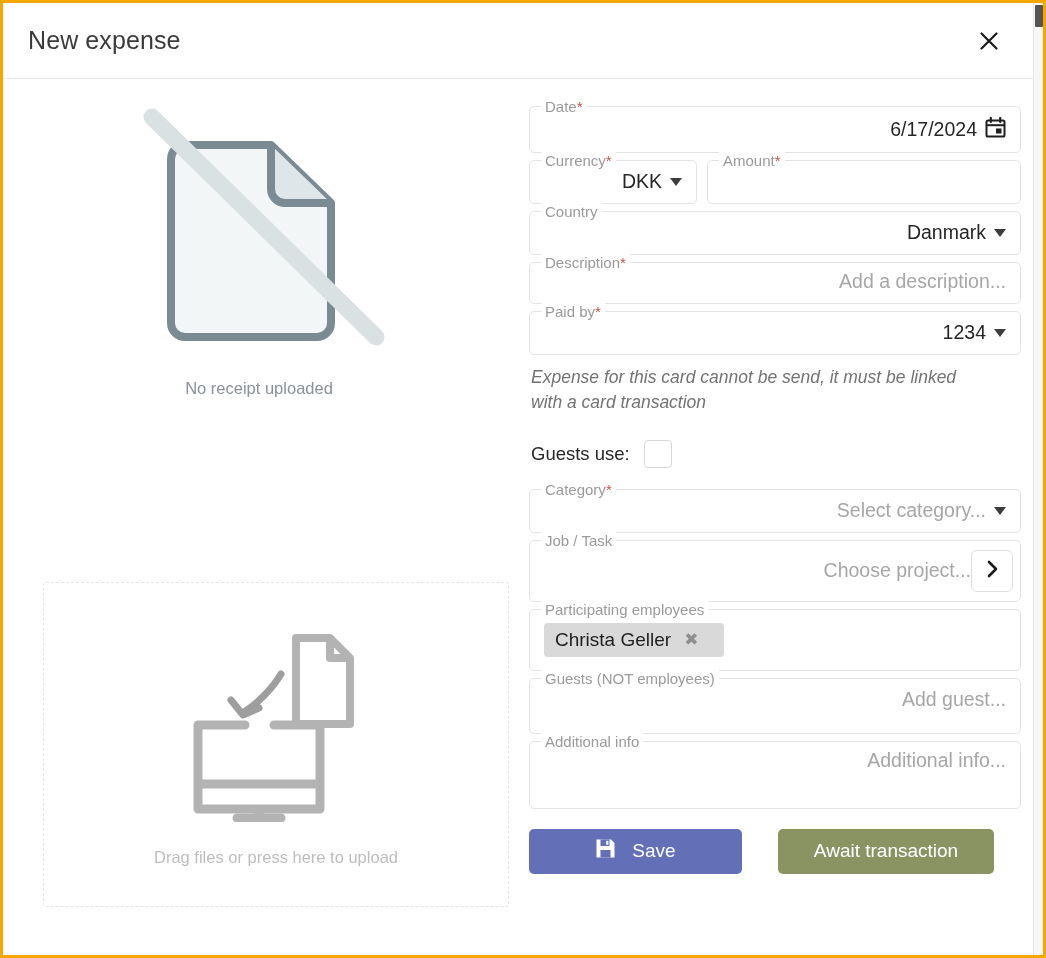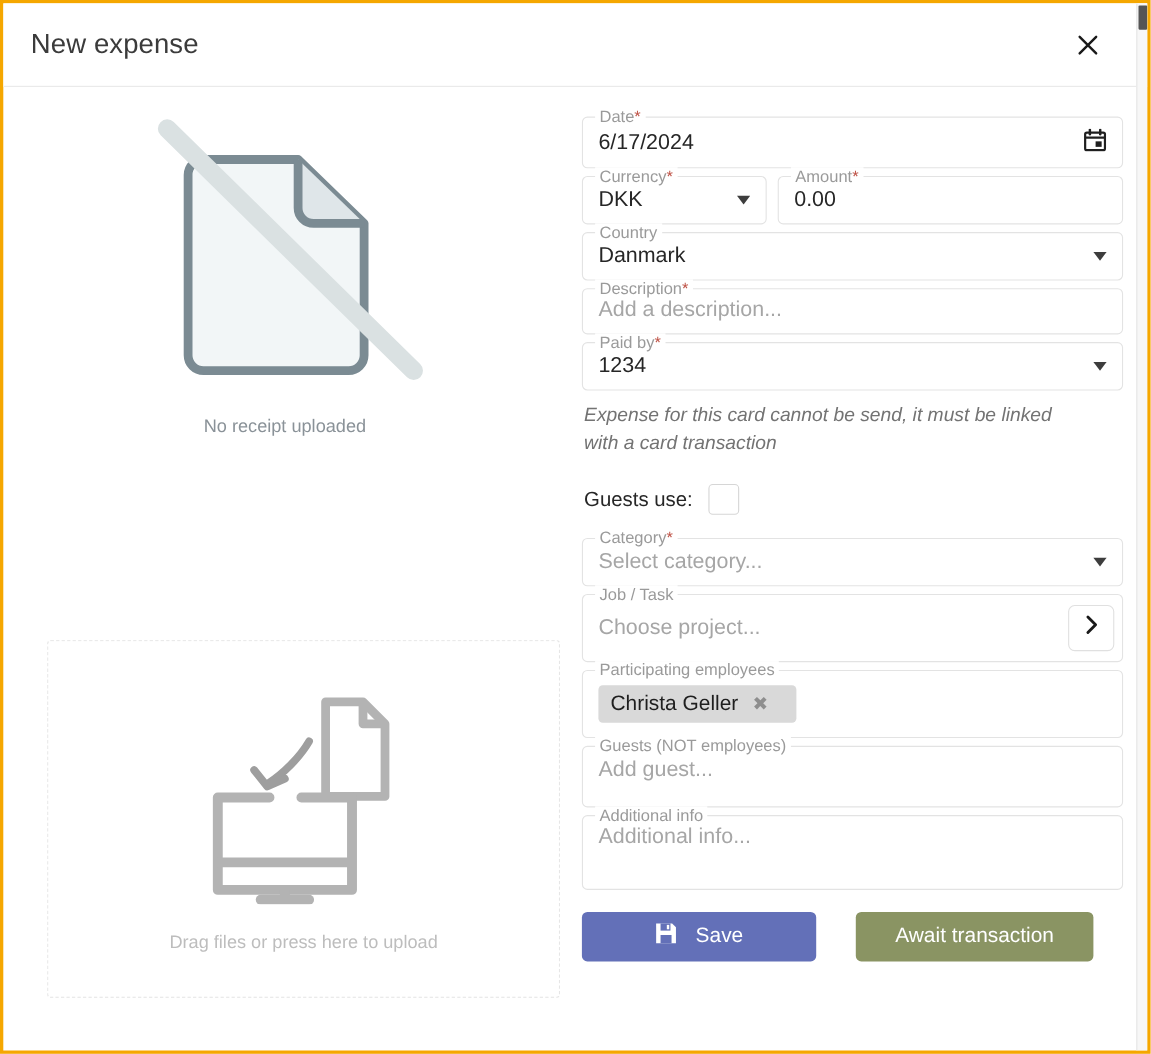--- a/index.html
+++ b/index.html
@@ -131,20 +131,21 @@
   .fvalue {
     font-size: 19.5px;
     color: #262626;
     line-height: 1;
     padding: 0;
     flex: 1;
     border: none;
     outline: none;
     background: transparent;
     font-family: "Liberation Sans", sans-serif;
+    text-align: right;
   }
   .fvalue.placeholder, .fvalue::placeholder { color: #a6a6a6; opacity: 1; }
 
   .h-date   { height: 47px; }
   .h-std    { height: 44px; }
   .h-desc   { height: 42px; align-items: flex-start; padding-top: 9px; }
 
   .dd-arrow {
     width: 0; height: 0;
     border-left: 6.5px solid transparent;
@@ -345,21 +346,20 @@
         <div class="field f-currency">
           <div class="fieldbox h-std">
             <span class="flabel"><span>Currency</span><span class="req">*</span></span>
             <span class="fvalue">DKK</span>
             <span class="dd-arrow"></span>
           </div>
         </div>
         <div class="field f-amount">
           <div class="fieldbox h-std">
             <span class="flabel"><span>Amount</span><span class="req">*</span></span>
-            <span class="fvalue">0.00</span>
           </div>
         </div>
       </div>
 
       <div class="field">
         <div class="fieldbox h-std">
           <span class="flabel"><span>Country</span><span class="req"></span></span>
           <span class="fvalue">Danmark</span>
           <span class="dd-arrow"></span>
         </div>

